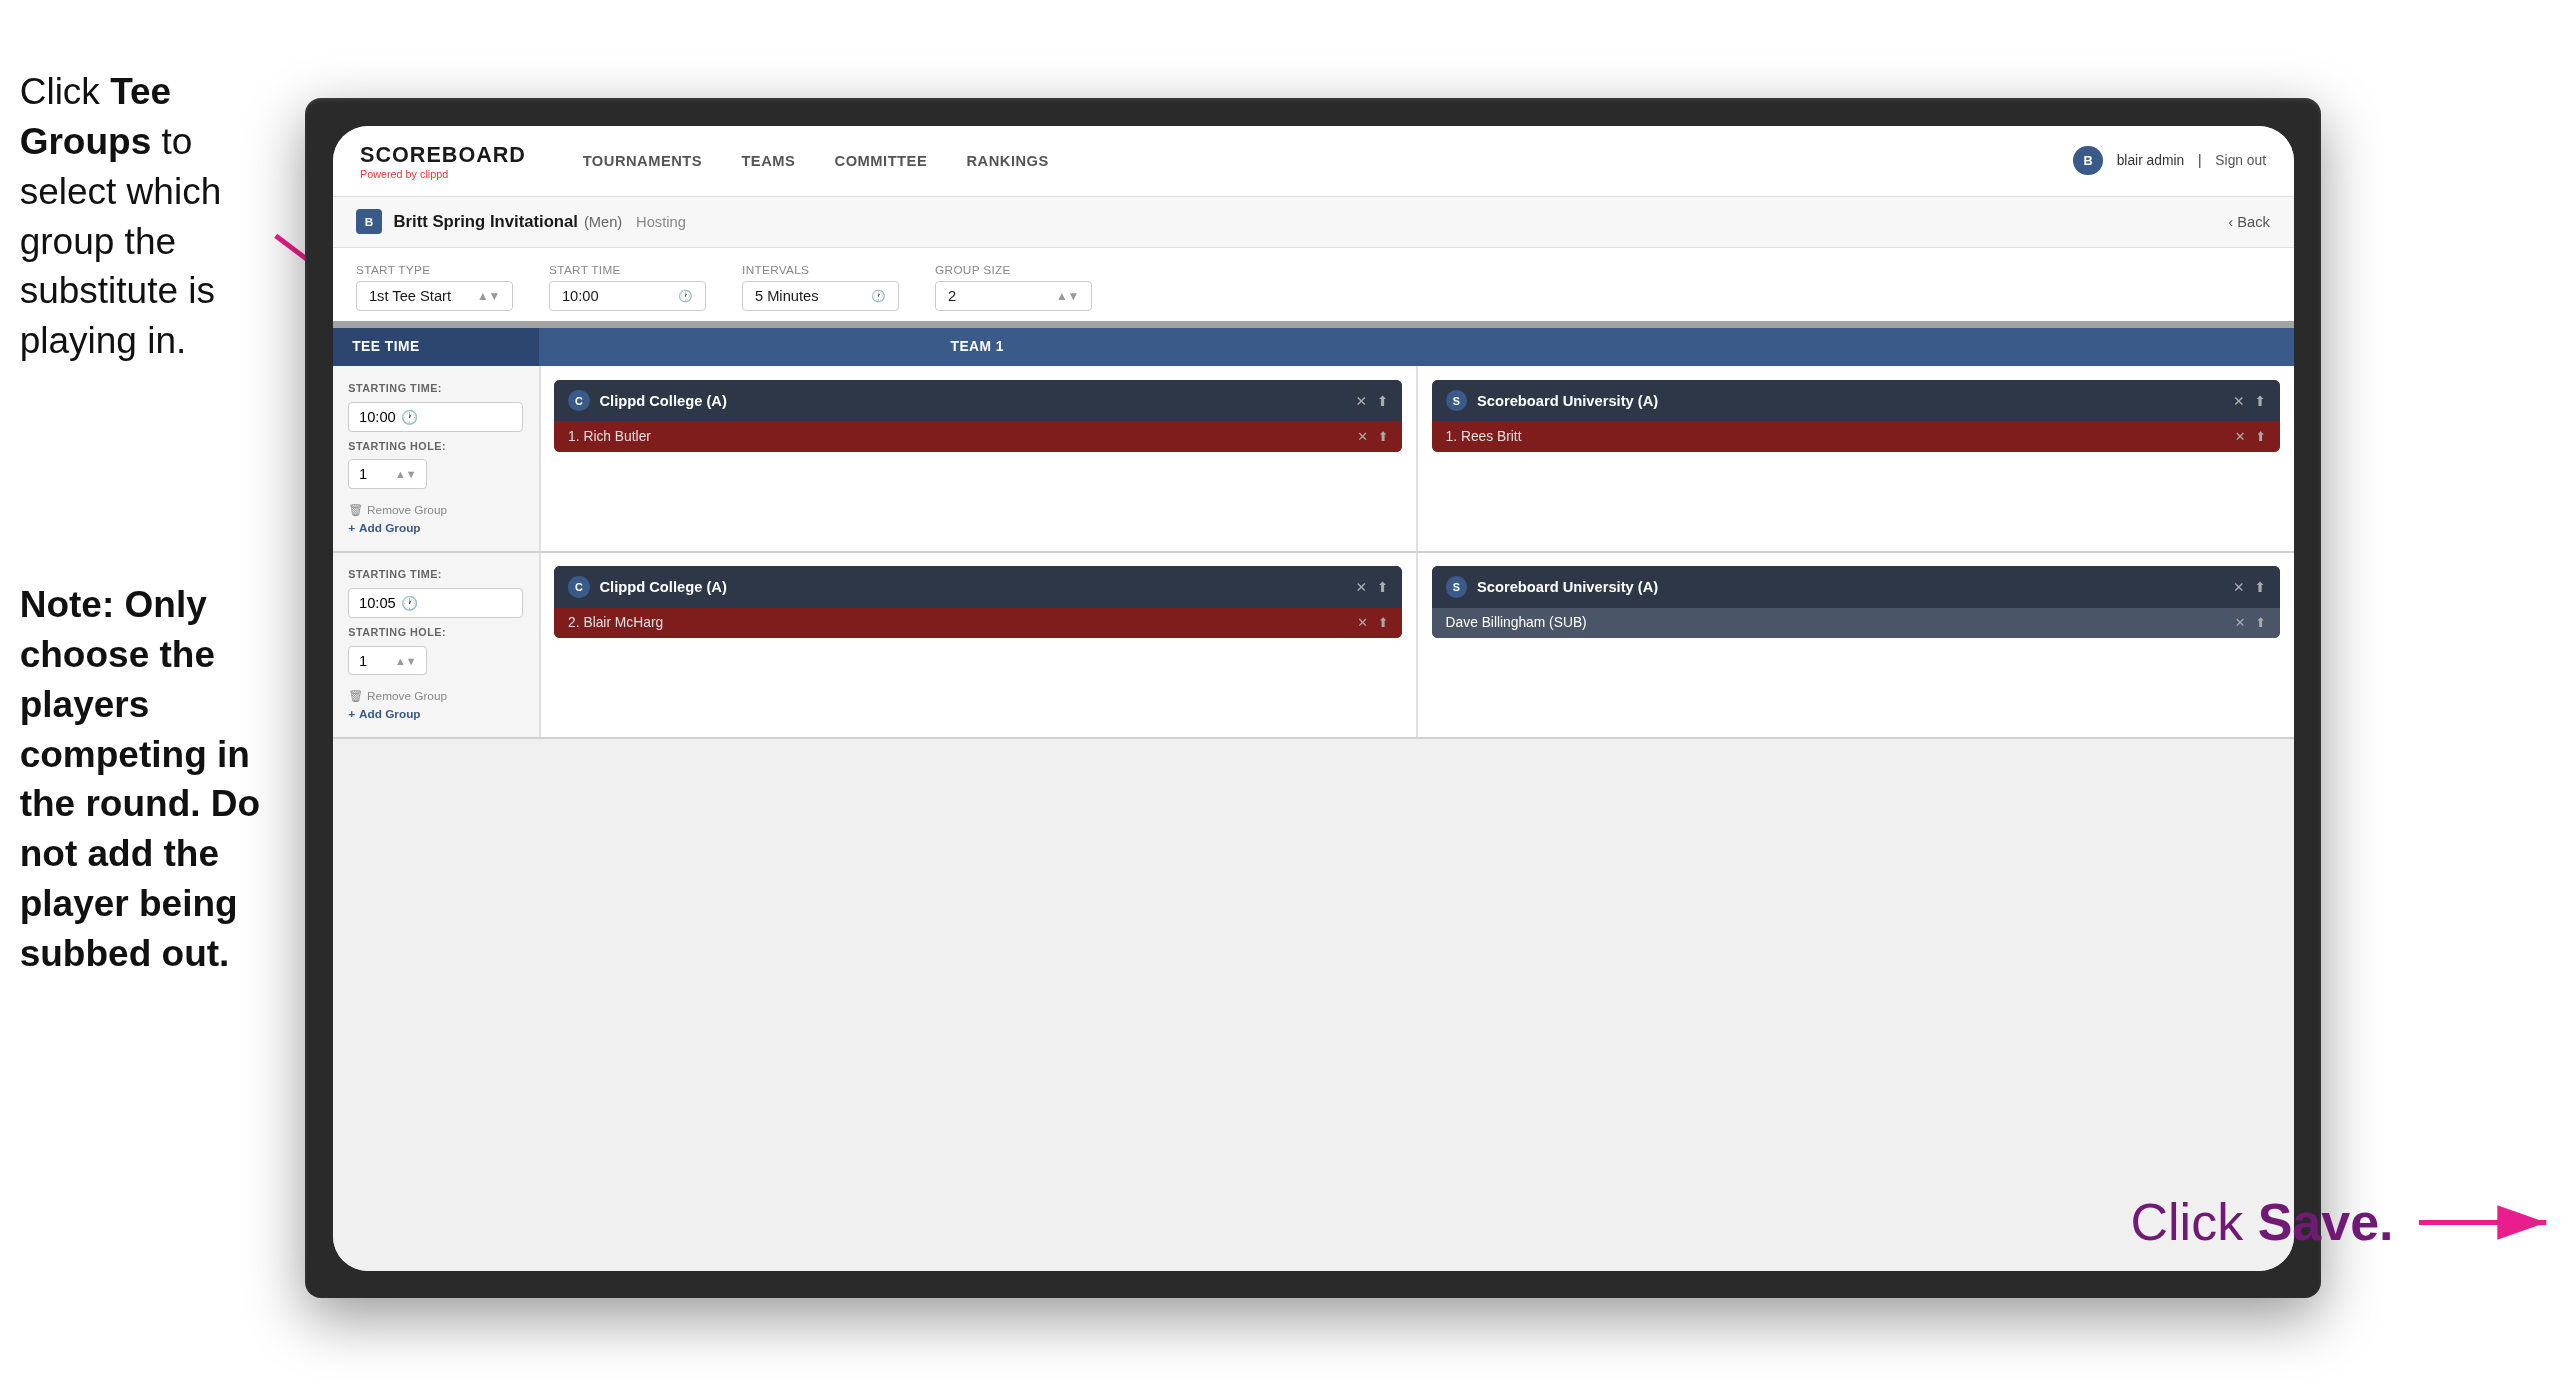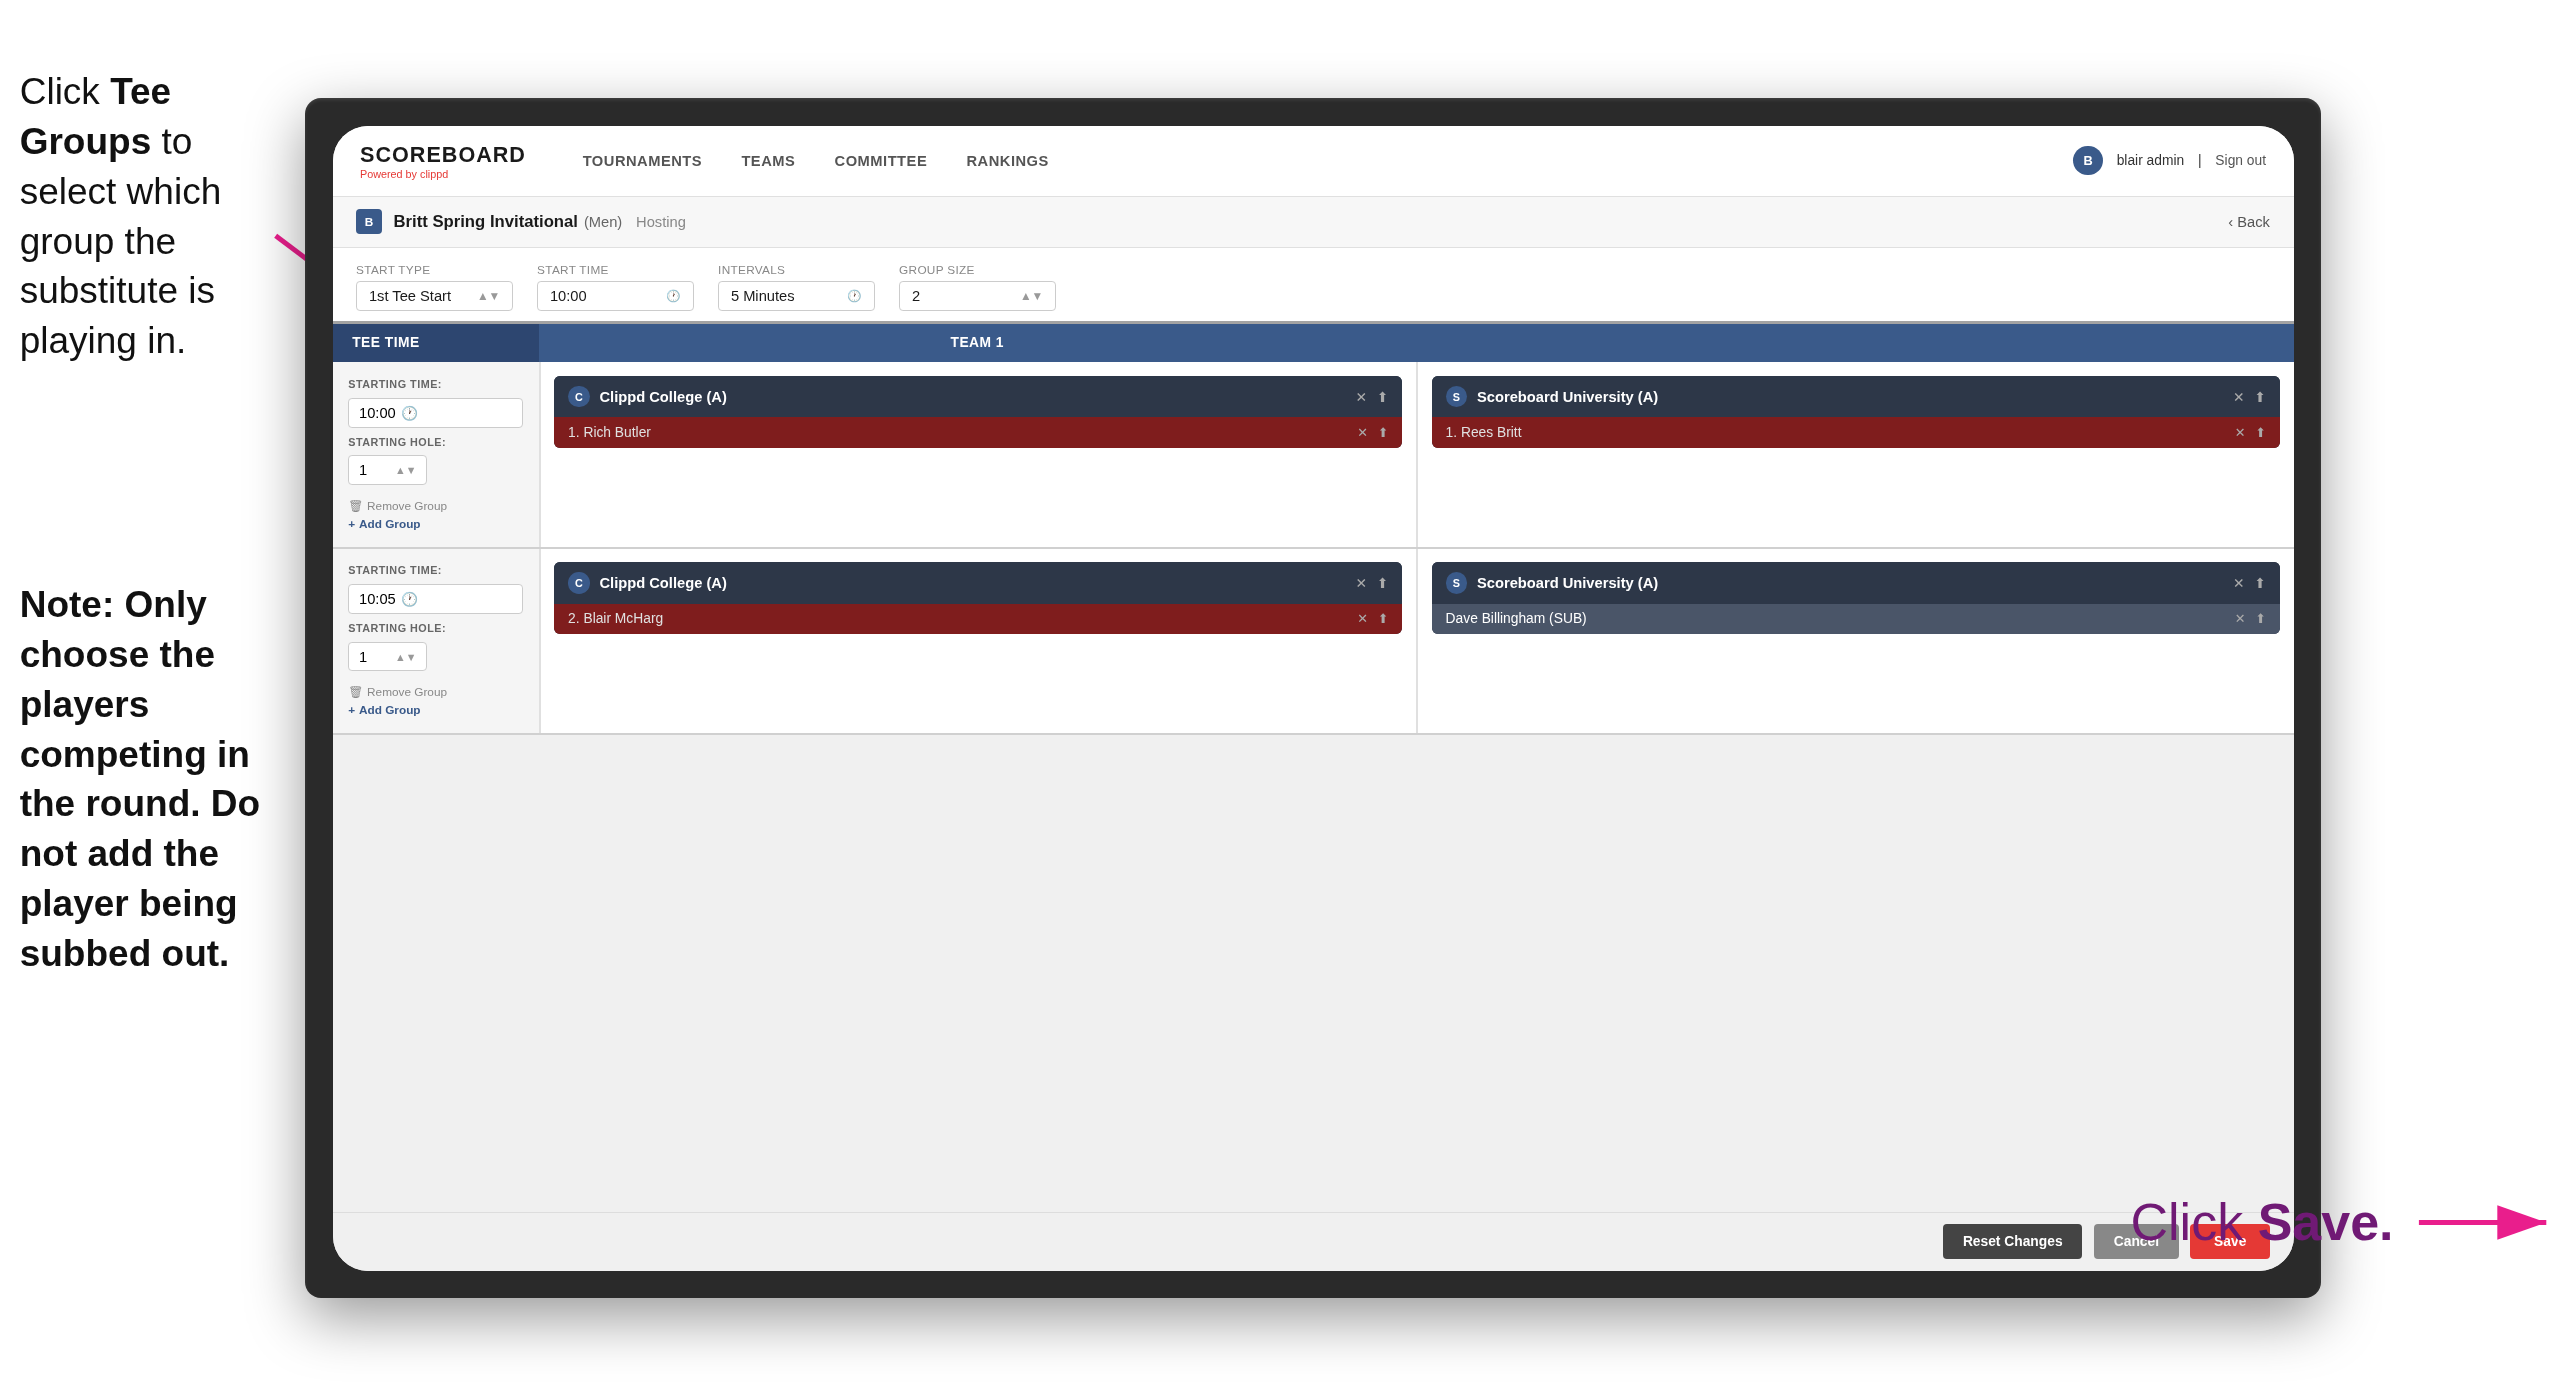--- a/index.html
+++ b/index.html
@@ -171,22 +171,22 @@
       color: #555;
       cursor: pointer;
     }
     .bc-back::before { content: '‹ '; }
 
     
     .form-row {
       background: #ffffff;
       padding: 15.7px 23.6px 9.8px;
       display: flex;
-      gap: 24px;
-      border-bottom: 3px solid #a3a3a3;
+      gap: 36px;
+      border-bottom: 7px solid #a3a3a3;
       flex-shrink: 0;
     }
     .form-group {
       display: flex;
       flex-direction: column;
       gap: 3.9px;
     }
     .form-label {
       font-size: 11.8px;
       color: #888;
@@ -665,25 +665,20 @@
                 <span>✕</span>
                 <span>⬆</span>
               </div>
             </div>
           </div>
         </div>
       </div>
 
     </div>
 
-    <div class="bottom-bar">
-      <button class="btn-reset">Reset Changes</button>
-      <button class="btn-cancel">Cancel</button>
-      <button class="btn-save">Save</button>
-    </div>
 
   </div>
 </div>
 
 <div class="pink-arrow-2">
   <span class="click-save-label">Click <strong>Save.</strong></span>
   <svg width="157" height="49" viewBox="0 0 160 50">
     <defs>
       <marker id="arrowhead2" markerWidth="10" markerHeight="7" refX="10" refY="3.5" orient="auto">
         <polygon points="0 0, 10 3.5, 0 7" fill="#e91e8c"></polygon>

